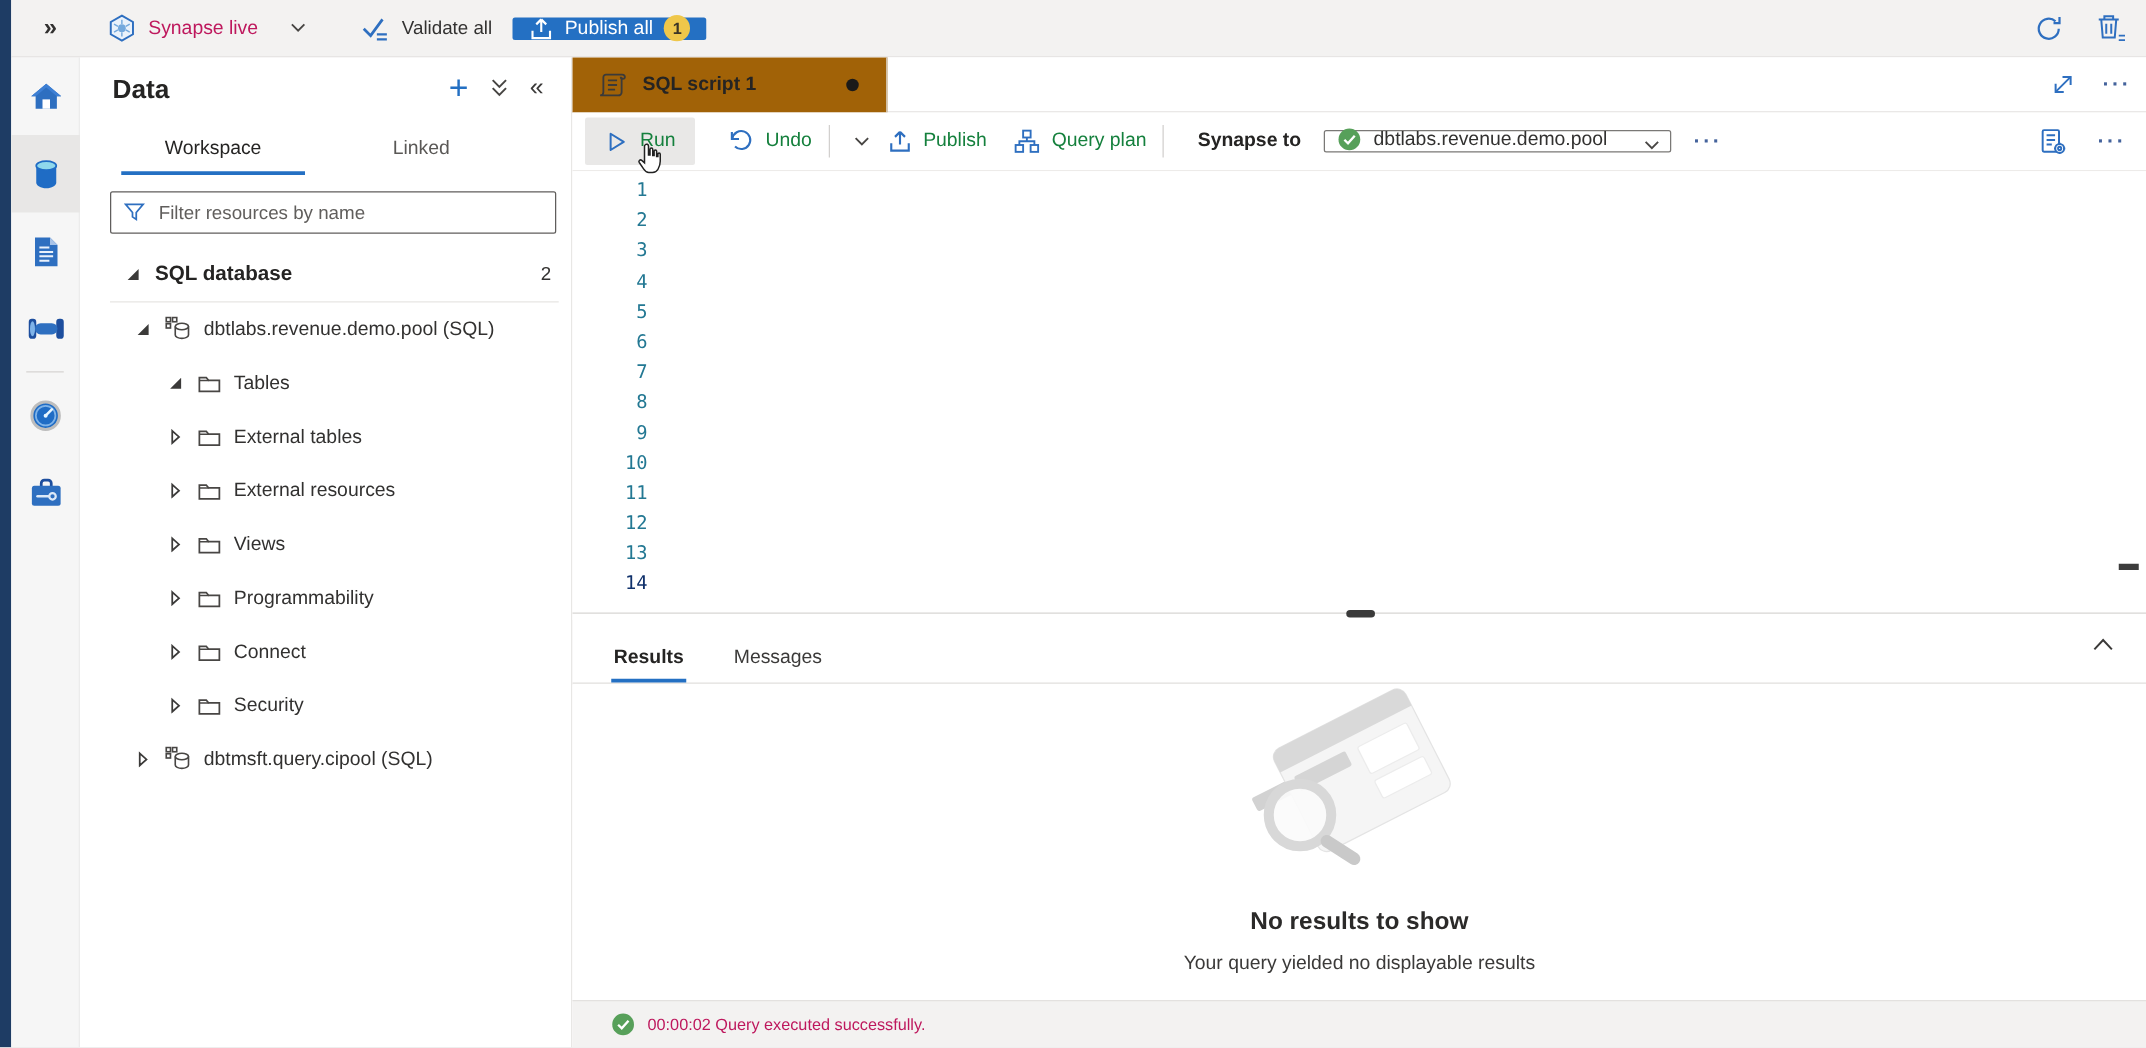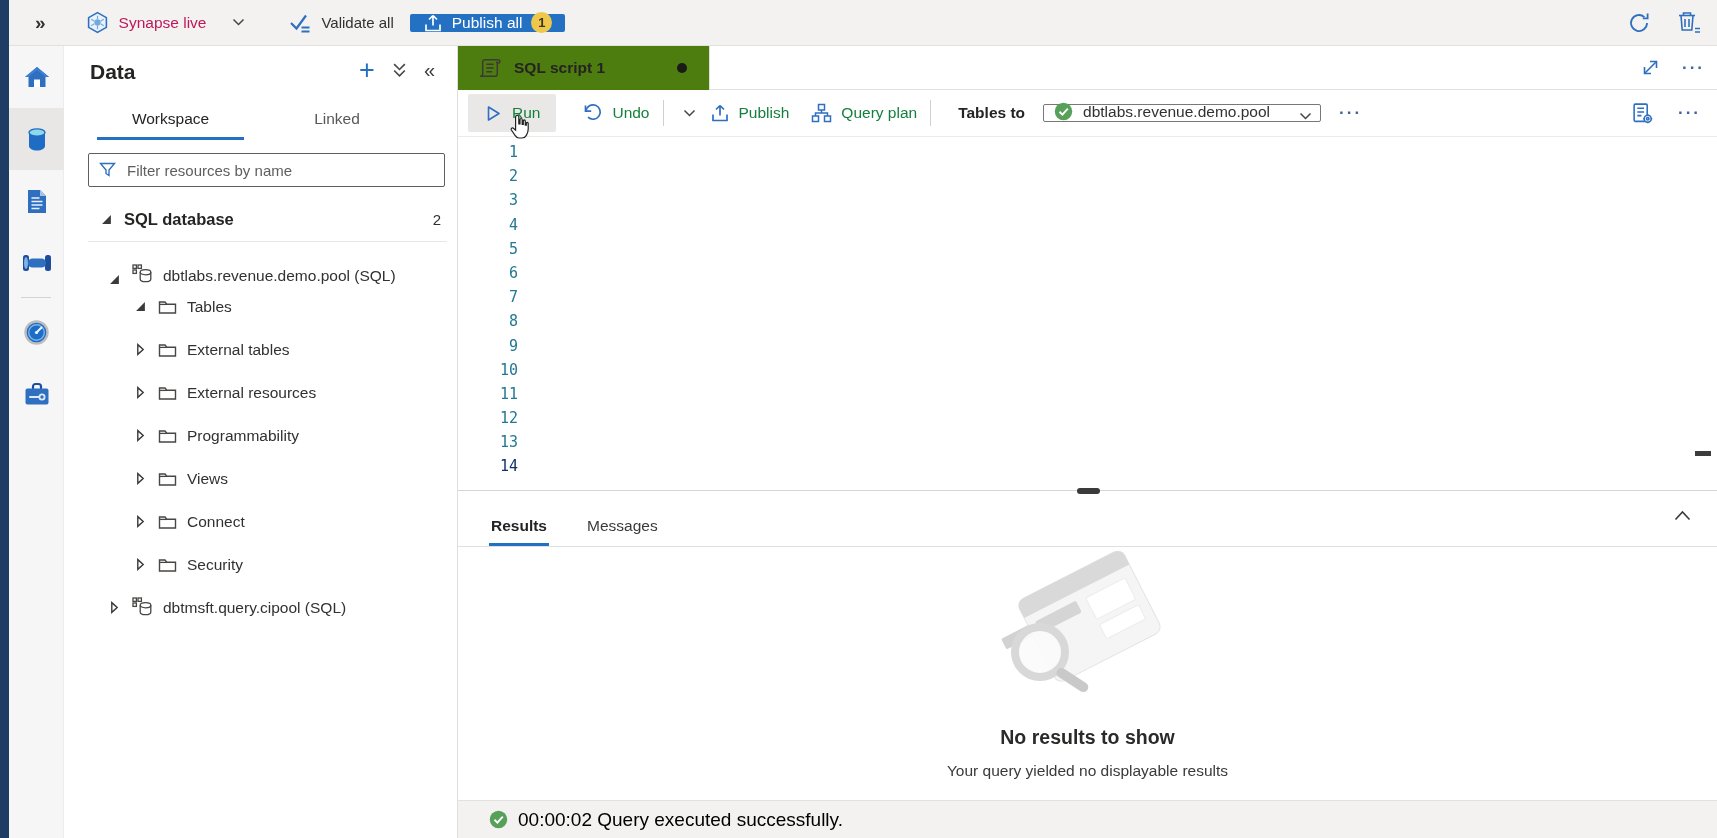--- a/index.html
+++ b/index.html
@@ -53,21 +53,21 @@
   .tree-row .twisty{width:13px;display:flex;justify-content:center;margin-right:11px;flex:0 0 auto;}
   .tree-row .ticon{margin-right:10px;display:flex;flex:0 0 auto;}
   .tree-row .tlabel{font-size:15.5px;color:#323130;white-space:nowrap;}
   .tree-row.section .tlabel{font-size:16.5px;font-weight:600;color:#252423;}
   .tree-row .tcount{margin-left:auto;margin-right:16px;font-size:15px;color:#323130;}
   .tree-divider{height:1px;background:#e8e6e4;margin:0 10px 0 24px;}
 
   
   .editor-region{position:absolute;left:458px;top:46px;right:0;bottom:0;background:#fff;}
   .tabstrip{position:absolute;left:0;top:0;right:0;height:44px;background:#fff;border-bottom:1px solid #e3e1df;}
-  .doc-tab{position:absolute;left:0;top:0;width:252px;height:44px;background:#4d7c0f;border-right:1px solid #e1dfdd;
+  .doc-tab{position:absolute;left:0;top:0;width:252px;height:44px;background:#a16207;border-right:1px solid #e1dfdd;
            display:flex;align-items:center;padding-left:20px;gap:12px;cursor:pointer;}
   .doc-tab .title{font-size:15.5px;font-weight:600;color:#252423;}
   .dirty-dot{position:absolute;right:22px;top:17px;width:10px;height:10px;border-radius:50%;background:#1b1a19;}
   .strip-icons{position:absolute;right:12px;top:12px;display:flex;align-items:center;gap:22px;}
   .more-dots{font-size:17px;letter-spacing:2px;color:#44639c;font-weight:700;line-height:10px;cursor:pointer;}
 
   .toolbar{position:absolute;left:0;top:44px;right:0;height:47px;background:#fff;border-bottom:1px solid #edebe9;
            display:flex;align-items:center;padding-left:10px;}
   .tb-btn{display:flex;align-items:center;gap:9px;background:none;border:none;font-size:15.5px;color:#15803d;
           cursor:pointer;font-family:inherit;padding:0;}
@@ -103,21 +103,21 @@
   .res-tab.active{font-weight:600;color:#252423;border-bottom:3px solid var(--accent);padding-bottom:8px;}
   .res-collapse{position:absolute;right:26px;top:14px;}
   .results-body{position:absolute;left:0;top:502px;right:0;bottom:38px;background:#fff;
                 display:flex;flex-direction:column;align-items:center;}
   .empty-title{margin-top:18px;font-size:19.5px;font-weight:600;color:#2b2a29;}
   .empty-sub{margin-top:13px;font-size:15.5px;color:#3b3a39;}
 
   
   .statusbar{position:absolute;left:0;right:0;bottom:0;height:38px;background:#f3f2f1;border-top:1px solid #e3e1df;
              display:flex;align-items:center;padding-left:31px;gap:10px;}
-  .status-text{font-size:19px;color:#000000;}
+  .status-text{font-size:13px;color:#be185d;}
 
   
   .mouse-cursor{position:absolute;left:508px;top:114px;z-index:50;pointer-events:none;}
 
   .ic{display:inline-flex;align-items:center;justify-content:center;}
 </style>
 </head>
 <body>
 
 <div class="app">
@@ -276,21 +276,21 @@
         <div class="tree-row section" style="padding-left: 36px;">
           <span class="twisty">
             <svg width="11" height="11" viewBox="0 0 10 10">
               <path d="M9 1 L9 9 L1 9 Z" fill="#3b3a39"></path>
             </svg>
           </span>
           <span class="tlabel">SQL database</span>
           <span class="tcount">2</span>
         </div>
         <div class="tree-divider"></div>
-        <div class="tree-row" style="padding-left: 44px; align-items: flex-end;">
+        <div class="tree-row" style="padding-left: 44px;">
           <span class="twisty">
             <svg width="11" height="11" viewBox="0 0 10 10">
               <path d="M9 1 L9 9 L1 9 Z" fill="#3b3a39"></path>
             </svg>
           </span>
           <span class="ticon">
             <svg width="21" height="21" viewBox="0 0 21 21">
               <g fill="none" stroke="#484644" stroke-width="1.3">
                 <rect x="1" y="1" width="3.4" height="3.4"></rect>
                 <rect x="6" y="1" width="3.4" height="3.4"></rect>
@@ -349,35 +349,35 @@
             <svg width="9" height="13" viewBox="0 0 8 12">
               <path d="M1.5 1.5 L6.5 6 L1.5 10.5 Z" fill="none" stroke="#3b3a39" stroke-width="1.3"></path>
             </svg>
           </span>
           <span class="ticon">
             <svg width="19" height="16" viewBox="0 0 19 16">
               <path d="M1.5 3 h5.5 l1.8 2.2 h8.7 V14 H1.5 Z" fill="none" stroke="#484644" stroke-width="1.4"></path>
               <path d="M1.5 5.4 h7.4" stroke="#484644" stroke-width="1.3"></path>
             </svg>
           </span>
-          <span class="tlabel">Programmability</span>
+          <span class="tlabel">Views</span>
         </div>
         <div class="tree-row" style="padding-left: 70px;">
           <span class="twisty">
             <svg width="9" height="13" viewBox="0 0 8 12">
               <path d="M1.5 1.5 L6.5 6 L1.5 10.5 Z" fill="none" stroke="#3b3a39" stroke-width="1.3"></path>
             </svg>
           </span>
           <span class="ticon">
             <svg width="19" height="16" viewBox="0 0 19 16">
               <path d="M1.5 3 h5.5 l1.8 2.2 h8.7 V14 H1.5 Z" fill="none" stroke="#484644" stroke-width="1.4"></path>
               <path d="M1.5 5.4 h7.4" stroke="#484644" stroke-width="1.3"></path>
             </svg>
           </span>
-          <span class="tlabel">Views</span>
+          <span class="tlabel">Programmability</span>
         </div>
         <div class="tree-row" style="padding-left: 70px;">
           <span class="twisty">
             <svg width="9" height="13" viewBox="0 0 8 12">
               <path d="M1.5 1.5 L6.5 6 L1.5 10.5 Z" fill="none" stroke="#3b3a39" stroke-width="1.3"></path>
             </svg>
           </span>
           <span class="ticon">
             <svg width="19" height="16" viewBox="0 0 19 16">
               <path d="M1.5 3 h5.5 l1.8 2.2 h8.7 V14 H1.5 Z" fill="none" stroke="#484644" stroke-width="1.4"></path>
@@ -493,21 +493,21 @@
                 <rect x="7.5" y="1.5" width="6" height="5.5"></rect>
                 <rect x="1.5" y="13" width="6" height="5.5"></rect>
                 <rect x="13.5" y="13" width="6" height="5.5"></rect>
                 <path d="M10.5 7 v3 M4.5 13 v-3 h12 v3"></path>
               </g>
             </svg>
           </span>
         <span>Query plan</span>
       </button>
       <span class="tb-sep"></span>
-      <span class="connect-lbl">Tables to</span>
+      <span class="connect-lbl">Synapse to</span>
       <div class="pool-dd">
         <span class="ic" id="ic-green1">
             <svg width="19" height="19" viewBox="0 0 19 19">
               <circle cx="9.5" cy="9.5" r="8.7" fill="#57a05a"></circle>
               <path d="M5.5 9.8 L8.4 12.6 L13.8 6.6" fill="none" stroke="#fff" stroke-width="1.9"></path>
             </svg>
           </span>
         <span class="pool-lbl">dbtlabs.revenue.demo.pool</span>
         <span class="ic" id="ic-chev3">
             <svg width="13" height="9" viewBox="0 0 13 9">

